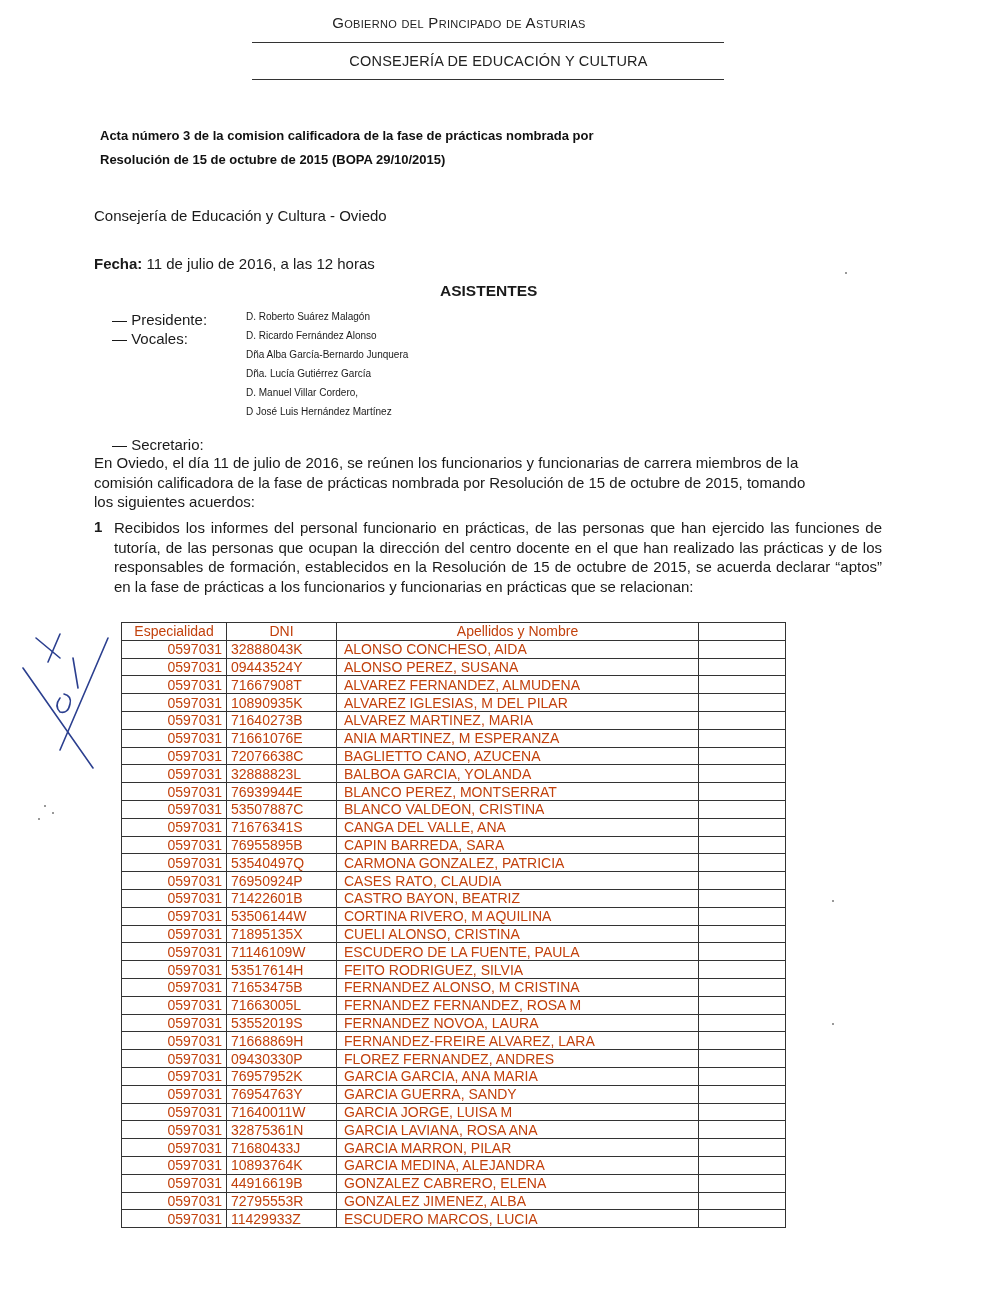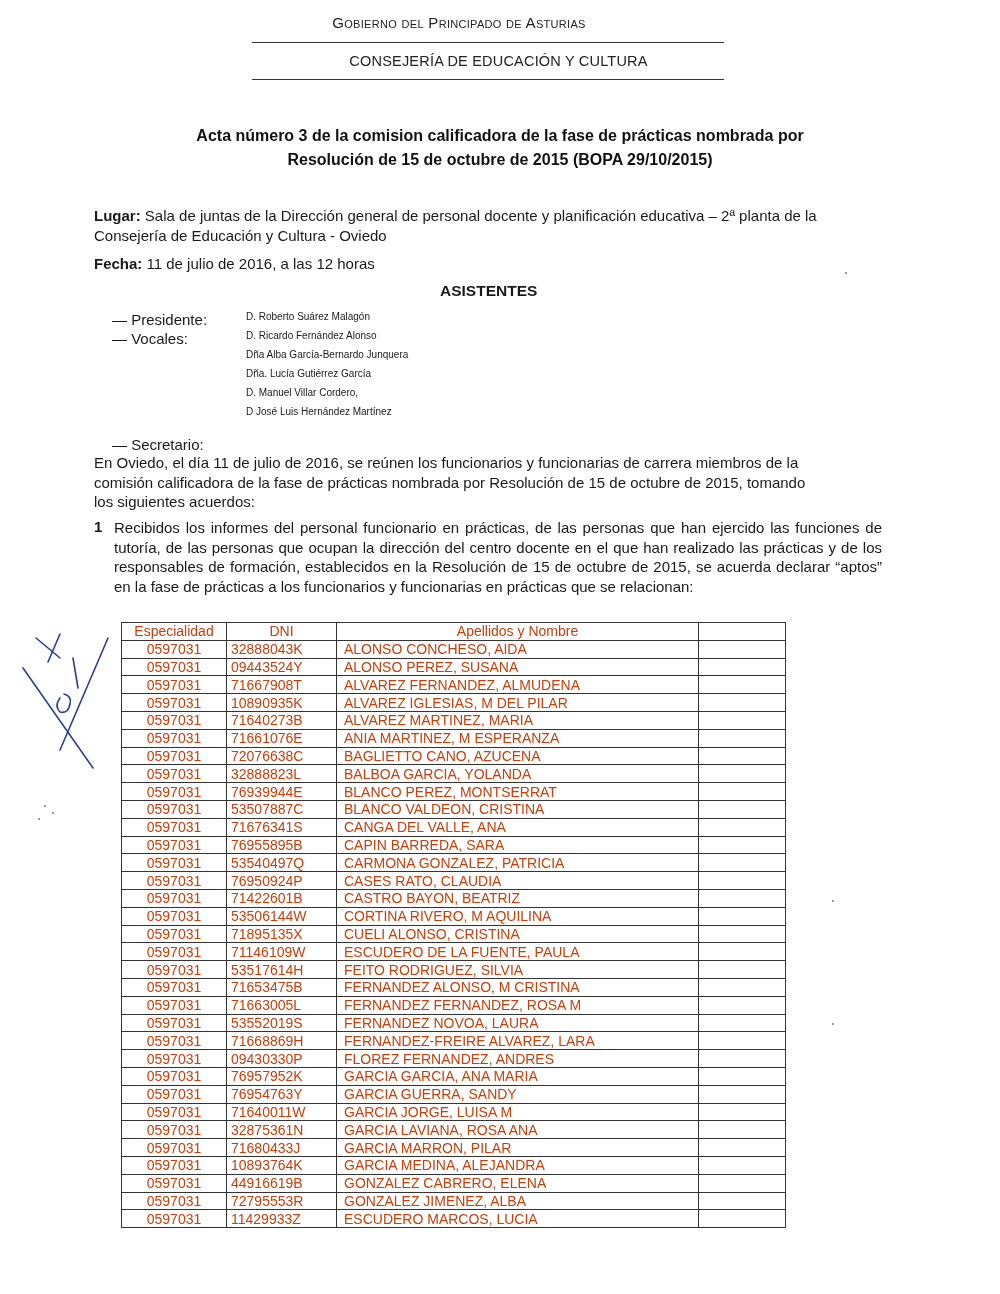--- a/index.html
+++ b/index.html
@@ -11,61 +11,60 @@
       position: absolute; top: 14px; left: 0; width: 918px; text-align: center;
       font-family: "Liberation Sans", sans-serif; font-size: 15px; letter-spacing: 0.3px;
       font-variant: small-caps; color: #222;
     }
     .hdr-rule { position: absolute; left: 252px; width: 472px; height: 1px; background: #333; }
     .hdr-line2 {
       position: absolute; top: 53px; left: 0; width: 997px; text-align: center;
       font-size: 14.5px; color: #222; letter-spacing: 0.2px;
     }
     .title {
-      position: absolute; top: 124px; left: 100px; width: 800px; text-align: center;
-      font-weight: bold; font-size: 16px; line-height: 24px; color: #111;
+      position: absolute; top: 124px; left: 100px; width: 800px; text-align: left;
+      font-weight: bold; font-size: 13px; line-height: 24px; color: #111;
     }
     .para { position: absolute; left: 94px; width: 790px; font-size: 15px; line-height: 19.5px; color: #1a1a1a; }
     .para b { font-weight: bold; }
     .asistentes { position: absolute; top: 282px; left: 440px; font-weight: bold; font-size: 15.5px; }
     .att-role { position: absolute; left: 112px; font-size: 15px; }
     .att-name { position: absolute; left: 246px; font-size: 10px; }
     .item-num { position: absolute; left: 94px; top: 518px; font-weight: bold; font-size: 15px; }
     .item-text { position: absolute; left: 114px; top: 518px; width: 768px; font-size: 15px; line-height: 19.5px; text-align: justify; }
 
     table.list {
       position: absolute; top: 622px; left: 121px; border-collapse: collapse;
       font-size: 14px; color: #c2410c;
     }
     table.list td, table.list th {
       border: 1px solid #333; padding: 0 4px; height: 16.8px; line-height: 16px; font-weight: normal;
     }
     table.list th { text-align: center; }
-    table.list td.c-esp { width: 96px; text-align: center; }
+    table.list td.c-esp { width: 96px; text-align: right; }
     table.list td.c-dni { width: 101px; text-align: left; }
     table.list td.c-name { width: 350px; text-align: left; padding-left: 7px; }
     table.list td.c-extra { width: 78px; }
     .sig { position: absolute; left: 18px; top: 628px; width: 100px; height: 200px; }
     .speck { position: absolute; width: 2px; height: 2px; background: #777; border-radius: 1px; }
   </style>
 </head>
 <body>
 
 <div class="hdr-line1">Gobierno del Principado de Asturias</div>
 <div class="hdr-rule" style="top:42px;"></div>
 <div class="hdr-line2">CONSEJERÍA DE EDUCACIÓN Y CULTURA</div>
 <div class="hdr-rule" style="top:79px;"></div>
 
 <div class="title">
   <div>Acta número 3 de la comision calificadora de la fase de prácticas nombrada por</div>
   <div>Resolución de 15 de octubre de 2015 (BOPA 29/10/2015)</div>
 </div>
 
 <div class="para" style="top:206px;">
-  <div><b>Lugar:</b> <span>Sala de juntas de la Dirección general de personal docente y planificación educativa – 2ª planta de la</span></div>
   <div>Consejería de Educación y Cultura - Oviedo</div>
 </div>
 <div class="para" style="top:254px;">
   <b>Fecha:</b> <span>11 de julio de 2016, a las 12 horas</span>
 </div>
 
 <div class="asistentes">ASISTENTES</div>
 <div class="att-role" style="top:311px;">— Presidente:</div>
 <div class="att-role" style="top:330px;">— Vocales:</div>
 <div class="att-role" style="top:406px;margin-top:30px;">— Secretario:</div>

